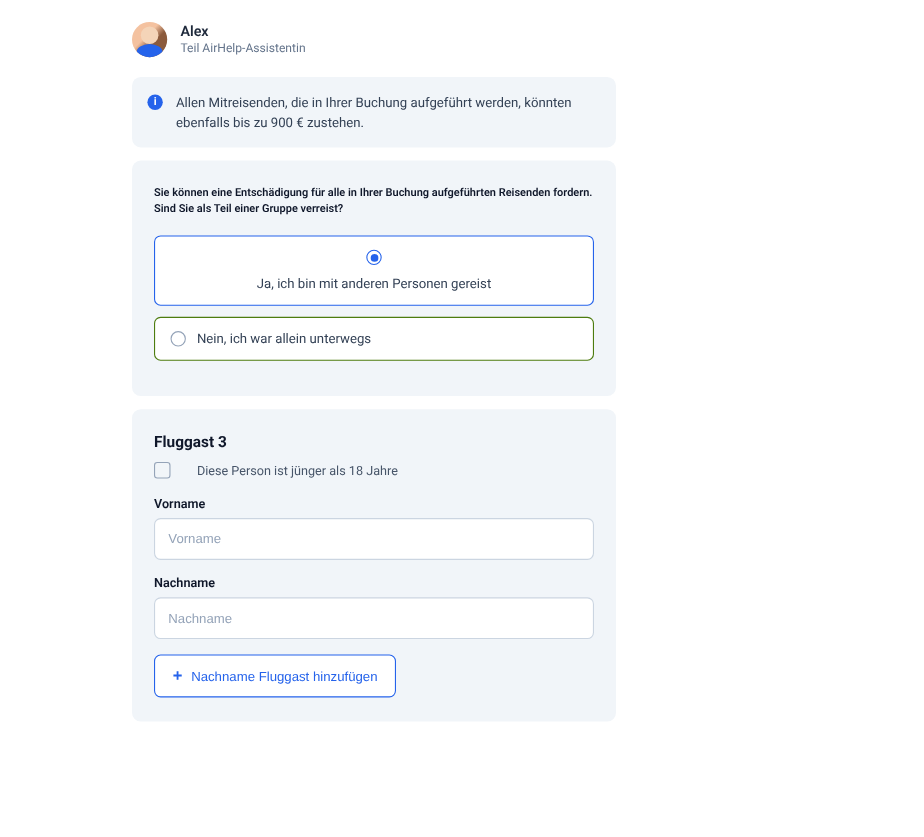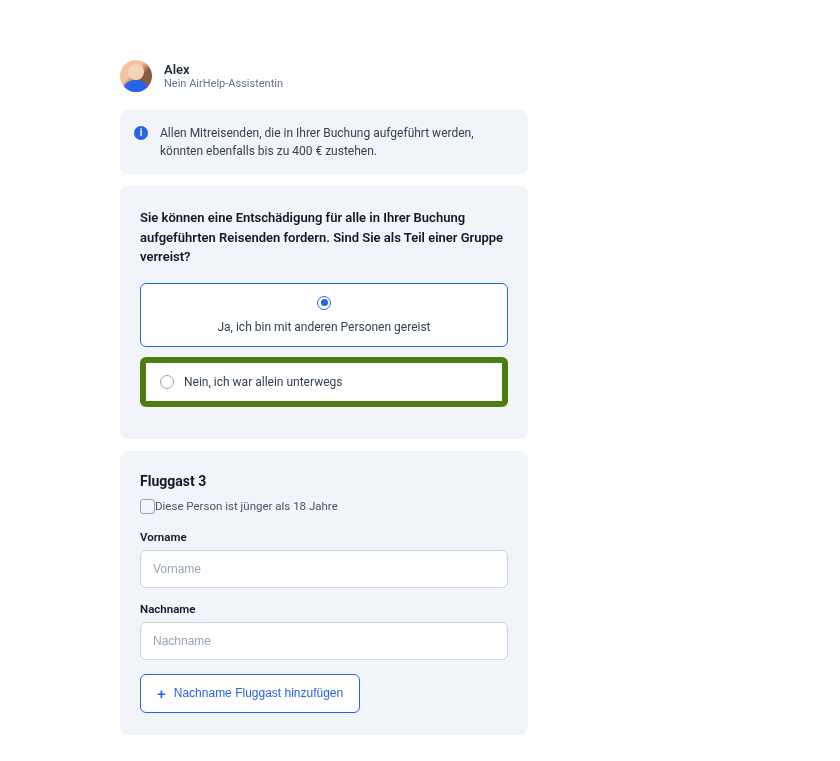--- a/index.html
+++ b/index.html
@@ -1,59 +1,59 @@
 <!DOCTYPE html>
 <html><head>
 <meta charset="utf-8">
 <style>
   * { box-sizing: border-box; margin: 0; padding: 0; }
   body { font-family: -apple-system, BlinkMacSystemFont, "Segoe UI", Roboto, Arial, sans-serif; background: #fff; color: #1a1a2e; }
-  .wrap { width: 408px; margin: 60px 0 0 120px; }
+  .wrap { width: 440px; margin: 20px 0 0 120px; }
   .assistant { display: flex; align-items: center; gap: 12px; margin-bottom: 18px; }
   .avatar { width: 32px; height: 32px; border-radius: 50%; background: linear-gradient(135deg, #f4c2a0 40%, #8b5a3c 60%); position: relative; overflow: hidden; }
   .avatar::before { content:""; position:absolute; top:4px; left:8px; width:16px; height:16px; background:#f4d4b8; border-radius:50%; }
   .avatar::after { content:""; position:absolute; bottom:-4px; left:4px; width:24px; height:16px; background:#2563eb; border-radius:50% 50% 0 0; }
   .assistant-name { font-size: 13px; font-weight: 600; color: #1e293b; }
   .assistant-sub { font-size: 11px; color: #64748b; }
   .info-card { background: #f1f5f9; border-radius: 8px; padding: 14px 16px 14px 40px; font-size: 12px; color: #334155; position: relative; margin-bottom: 12px; line-height: 1.5; }
   .info-icon { position: absolute; left: 14px; top: 16px; width: 14px; height: 14px; border-radius: 50%; background: #2563eb; color: #fff; font-size: 10px; text-align: center; line-height: 14px; font-weight: 700; }
   .section { background: #f1f5f9; border-radius: 8px; padding: 22px 20px; margin-bottom: 12px; }
-  .question { font-size: 13px; font-weight: 600; color: #0f172a; line-height: 1.5; margin-bottom: 16px; }
-  .radio-opt { display: flex; align-items: center; gap: 10px; background: #fff; border: 6px solid #4d7c0f; border-radius: 6px; padding: 12px 14px; margin-bottom: 10px; font-size: 12px; color: #334155; cursor: pointer; }
+  .question { font-size: 10px; font-weight: 600; color: #0f172a; line-height: 1.5; margin-bottom: 16px; }
+  .radio-opt { display: flex; align-items: center; gap: 10px; background: #fff; border: 1px solid #4d7c0f; border-radius: 6px; padding: 12px 14px; margin-bottom: 10px; font-size: 12px; color: #334155; cursor: pointer; }
   .radio-opt.selected { border: 1.5px solid #2563eb; flex-direction: column; }
   .radio-circle { width: 14px; height: 14px; border: 1.5px solid #94a3b8; border-radius: 50%; display: flex; align-items: center; justify-content: center; flex-shrink: 0; }
   .radio-opt.selected .radio-circle { border-color: #2563eb; }
   .radio-dot { width: 7px; height: 7px; background: #2563eb; border-radius: 50%; display: none; }
   .radio-opt.selected .radio-dot { display: block; }
   .pax-title { font-size: 14px; font-weight: 700; color: #0f172a; margin-bottom: 10px; }
-  .checkbox-row { display: flex; align-items: center; gap: 0; margin-bottom: 16px; cursor: pointer; }
+  .checkbox-row { display: flex; align-items: center; gap: 24px; margin-bottom: 16px; cursor: pointer; }
   .checkbox-box { width: 15px; height: 15px; border: 1.5px solid #94a3b8; border-radius: 3px; flex-shrink: 0; }
   .checkbox-label { font-size: 11.5px; color: #475569; }
   .field-label { font-size: 11.5px; font-weight: 600; color: #0f172a; margin-bottom: 6px; display: block; }
   .text-input { width: 100%; background: #fff; border: 1px solid #cbd5e1; border-radius: 6px; padding: 11px 12px; font-size: 12px; color: #334155; margin-bottom: 14px; outline: none; }
   .text-input::placeholder { color: #94a3b8; }
   .add-btn { display: inline-flex; align-items: center; gap: 8px; background: #fff; border: 1.5px solid #2563eb; color: #2563eb; border-radius: 6px; padding: 11px 16px; font-size: 12px; font-weight: 500; cursor: pointer; }
   .plus { font-size: 15px; font-weight: 700; line-height: 1; }
 </style>
 </head>
 <body>
 
 <div class="wrap">
 
   <div class="assistant">
     <div class="avatar"></div>
     <div>
       <div class="assistant-name">Alex</div>
-      <div class="assistant-sub">Nein AirHelp-Assistentin</div>
+      <div class="assistant-sub">Teil AirHelp-Assistentin</div>
     </div>
   </div>
 
   <div class="info-card">
     <div class="info-icon">i</div>
-    <span>Allen Mitreisenden, die in Ihrer Buchung aufgeführt werden, könnten ebenfalls bis zu 400 € zustehen.</span>
+    <span>Allen Mitreisenden, die in Ihrer Buchung aufgeführt werden, könnten ebenfalls bis zu 900 € zustehen.</span>
   </div>
 
   <div class="section">
     <div class="question">Sie können eine Entschädigung für alle in Ihrer Buchung aufgeführten Reisenden fordern. Sind Sie als Teil einer Gruppe verreist?</div>
 
     <div class="radio-opt selected">
       <div class="radio-circle">
           <div class="radio-dot"></div>
         </div>
       <span>Ja, ich bin mit anderen Personen gereist</span>

